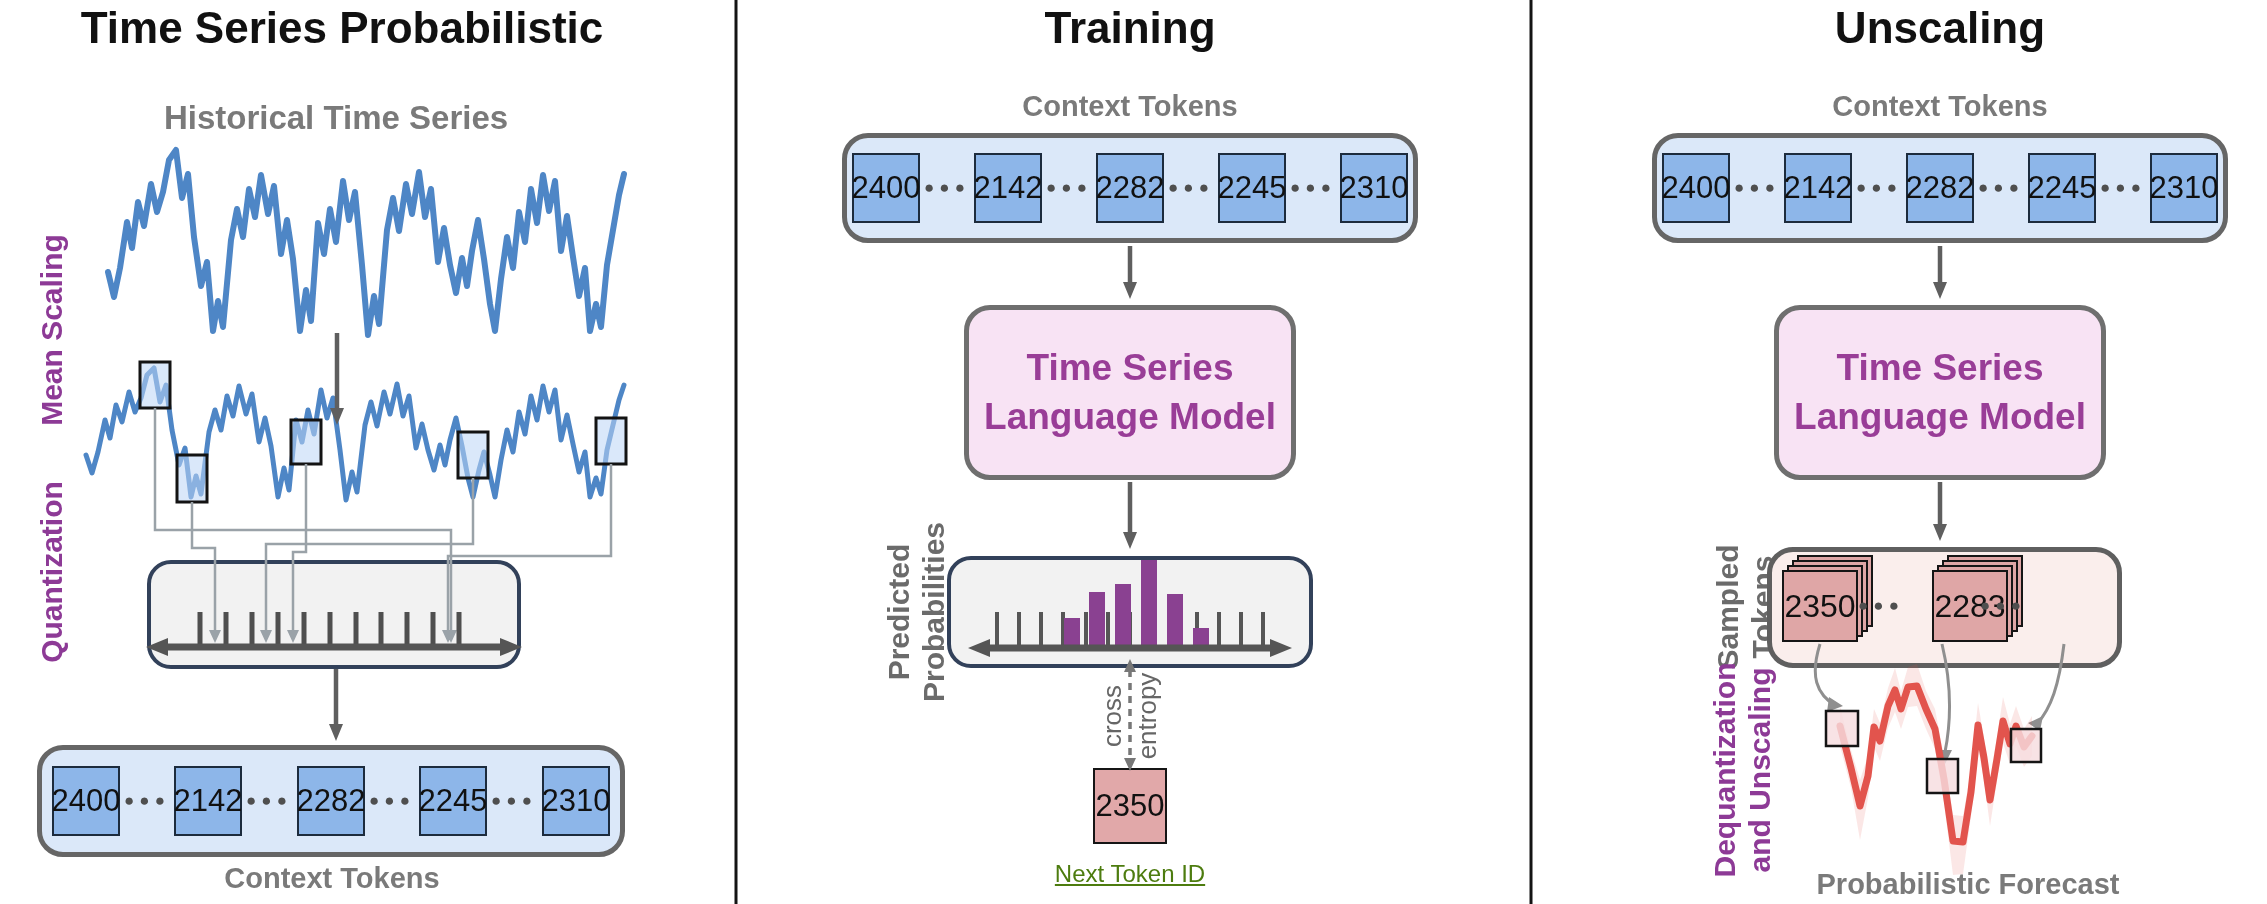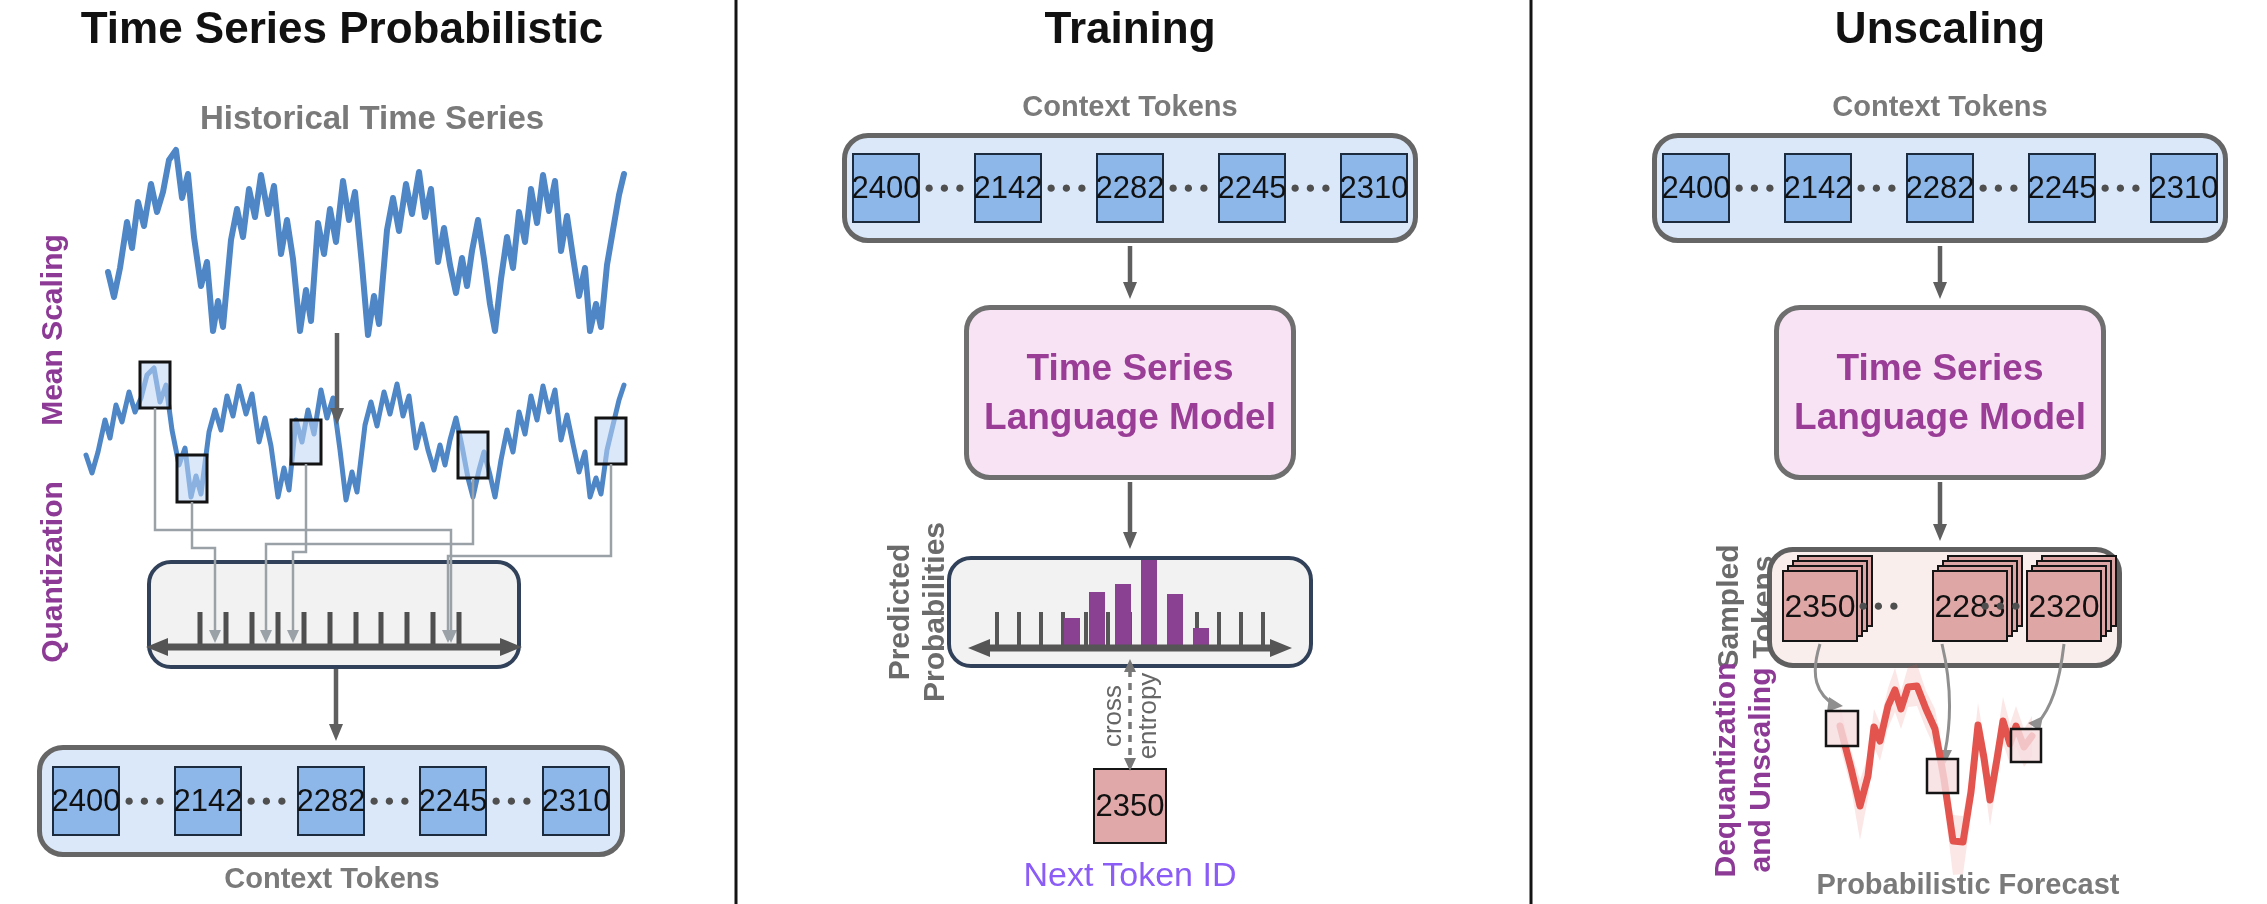--- a/index.html
+++ b/index.html
@@ -3,21 +3,21 @@
 <meta charset="utf-8">
 <style>
   html,body{margin:0;padding:0;background:#fff;}
   #canvas{position:relative;width:2267px;height:904px;background:#fff;overflow:hidden;
           font-family:"Liberation Sans", sans-serif;}
   .abs{position:absolute;}
   .ctr{transform:translate(-50%,-50%);}
   .title{font-size:44px;font-weight:700;color:#111;white-space:nowrap;}
   .sub{font-size:33px;font-weight:700;color:#7a7a7a;white-space:nowrap;}
   .ctx-lbl{font-size:29px;font-weight:700;color:#7a7a7a;white-space:nowrap;}
-  .small-lbl{font-size:34px;font-weight:400;color:#8b5cf6;white-space:nowrap;}
+  .small-lbl{font-size:24px;font-weight:400;color:#4d7c0f;white-space:nowrap;text-decoration:underline;}
   .rot{transform:translate(-50%,-50%) rotate(-90deg);text-align:center;white-space:nowrap;line-height:1.15;}
   .rot span{display:block;}
   .purple-lbl{font-size:30px;font-weight:700;color:#8d3a96;}
   .gray-lbl{font-size:30px;font-weight:700;color:#6b6b6b;}
   .ce-lbl{font-size:26px;font-weight:400;color:#666;line-height:1.35;}
   .tok-container{border:5px solid #666;border-radius:26px;background:#dbe8f9;box-sizing:border-box;}
   .pink-container{border:5px solid #5f5f5f;border-radius:26px;background:#faeeec;box-sizing:border-box;}
   .gray-box{border:4px solid #32415a;border-radius:24px;background:#f2f2f2;box-sizing:border-box;}
   .tslm{border:5px solid #6f6f6f;border-radius:26px;background:#f8e3f4;box-sizing:border-box;
         display:flex;align-items:center;justify-content:center;text-align:center;
@@ -54,21 +54,21 @@
   .red-line{fill:none;stroke:#e2544d;stroke-width:7;stroke-linejoin:round;stroke-linecap:round;}
   .fc-box{fill:rgba(247,221,223,0.82);stroke:#151515;stroke-width:2.5;}
   .divider{fill:none;stroke:#141414;stroke-width:3;}
 </style>
 </head>
 <body>
 
 <div id="canvas">
 
   <div class="abs ctr title z1" style="left:342px;top:28px;">Time Series Probabilistic</div>
-  <div class="abs ctr sub z1" style="left:372px;top:118px;">Historical Time Series</div>
+  <div class="abs ctr sub z1" style="left:336px;top:118px;">Historical Time Series</div>
 
   <div class="abs rot purple-lbl z1" style="left:52px;top:330px;">
     <span>Mean Scaling</span>
   </div>
   <div class="abs rot purple-lbl z1" style="left:52px;top:572px;">
     <span>Quantization</span>
   </div>
 
   <div class="abs gray-box z1" style="left:147px;top:560px;width:374px;height:109px;"></div>
 
@@ -151,26 +151,20 @@
     <div class="card" style="left:10px;top:-10px;"></div>
     <div class="card" style="left:5px;top:-5px;"></div>
     <div class="card" style="left:0;top:0;">2350</div>
   </div>
   <div class="abs z1" style="left:1932px;top:570px;width:95px;height:90px;">
     <div class="card" style="left:15px;top:-15px;"></div>
     <div class="card" style="left:10px;top:-10px;"></div>
     <div class="card" style="left:5px;top:-5px;"></div>
     <div class="card" style="left:0;top:0;">2283</div>
   </div>
-  <div class="abs z1" style="left:2026px;top:570px;width:95px;height:90px;">
-    <div class="card" style="left:15px;top:-15px;"></div>
-    <div class="card" style="left:10px;top:-10px;"></div>
-    <div class="card" style="left:5px;top:-5px;"></div>
-    <div class="card" style="left:0;top:0;">2320</div>
-  </div>
   <div class="abs ctr dots z1" style="left:1881px;top:606px;">●●●</div>
   <div class="abs ctr dots z1" style="left:2003px;top:606px;">●●●</div>
 
   <div class="abs rot purple-lbl z1" style="left:1742px;top:770px;">
     <span>Dequantization</span>
     <span>and Unscaling</span>
   </div>
   <div class="abs ctr ctx-lbl z1" style="left:1938px;top:884px;margin-left:30px;">Probabilistic Forecast</div>
 
   <svg id="overlay" width="2267" height="904" viewBox="0 0 2267 904">

